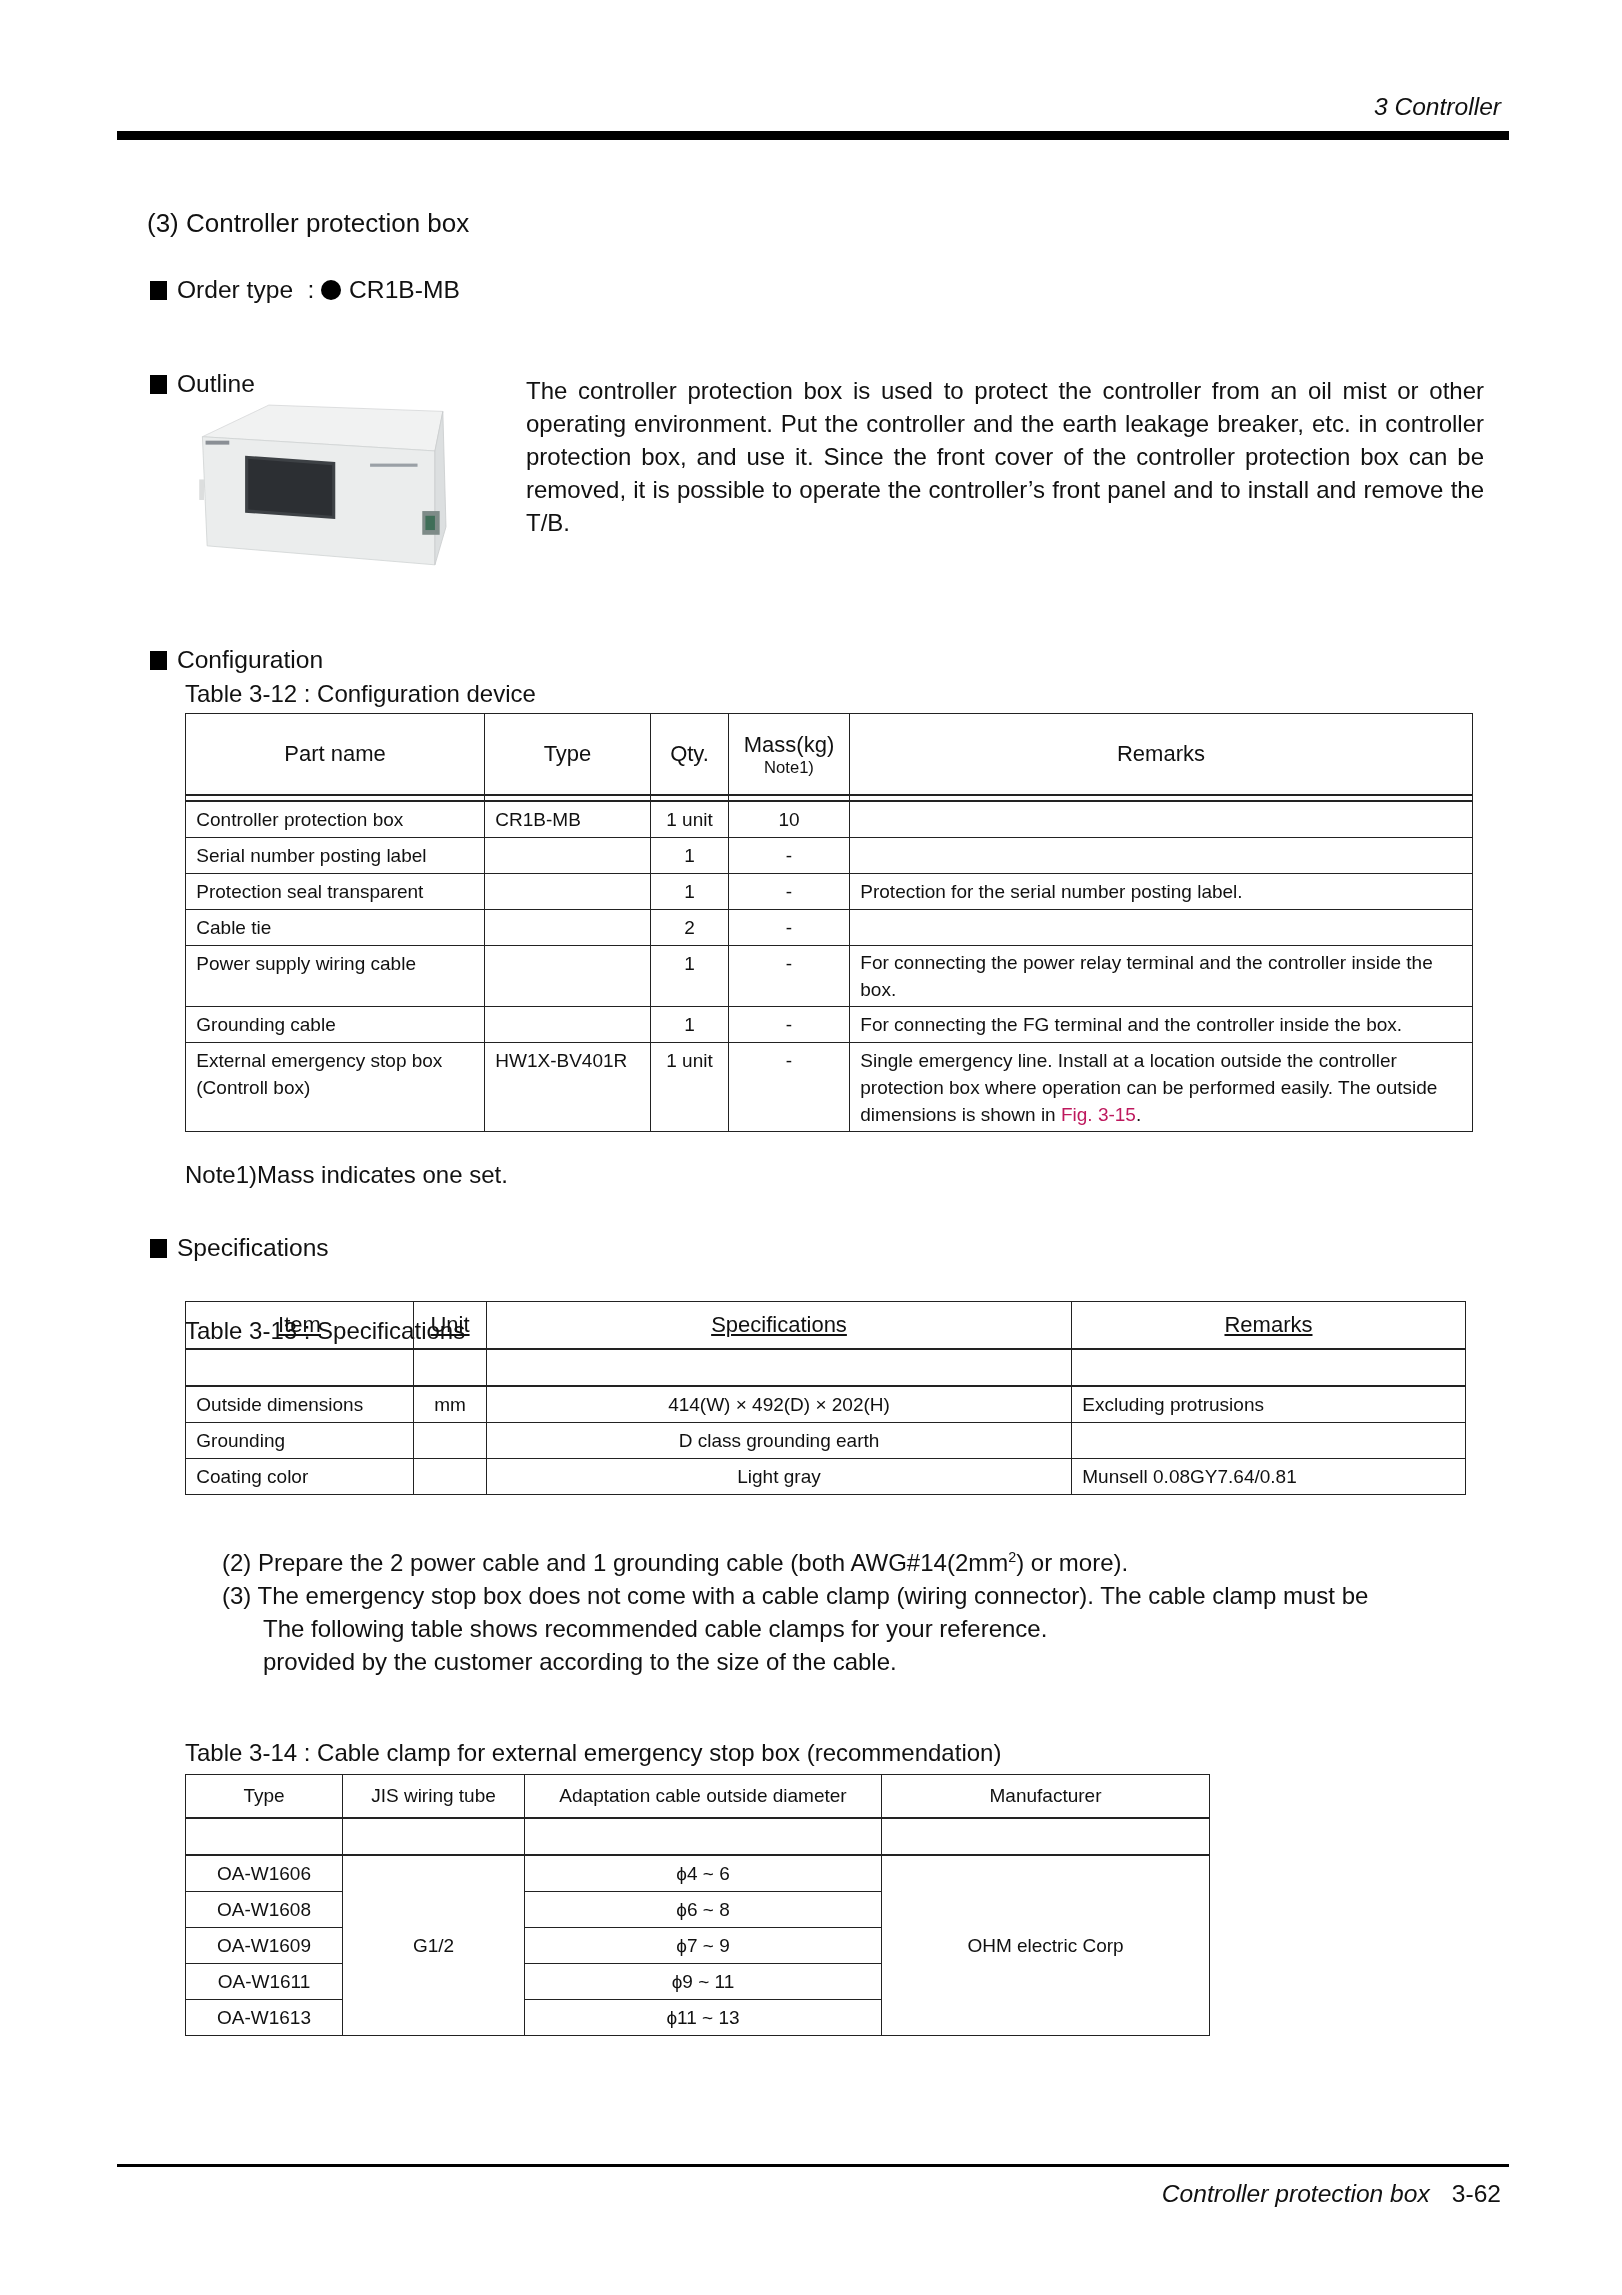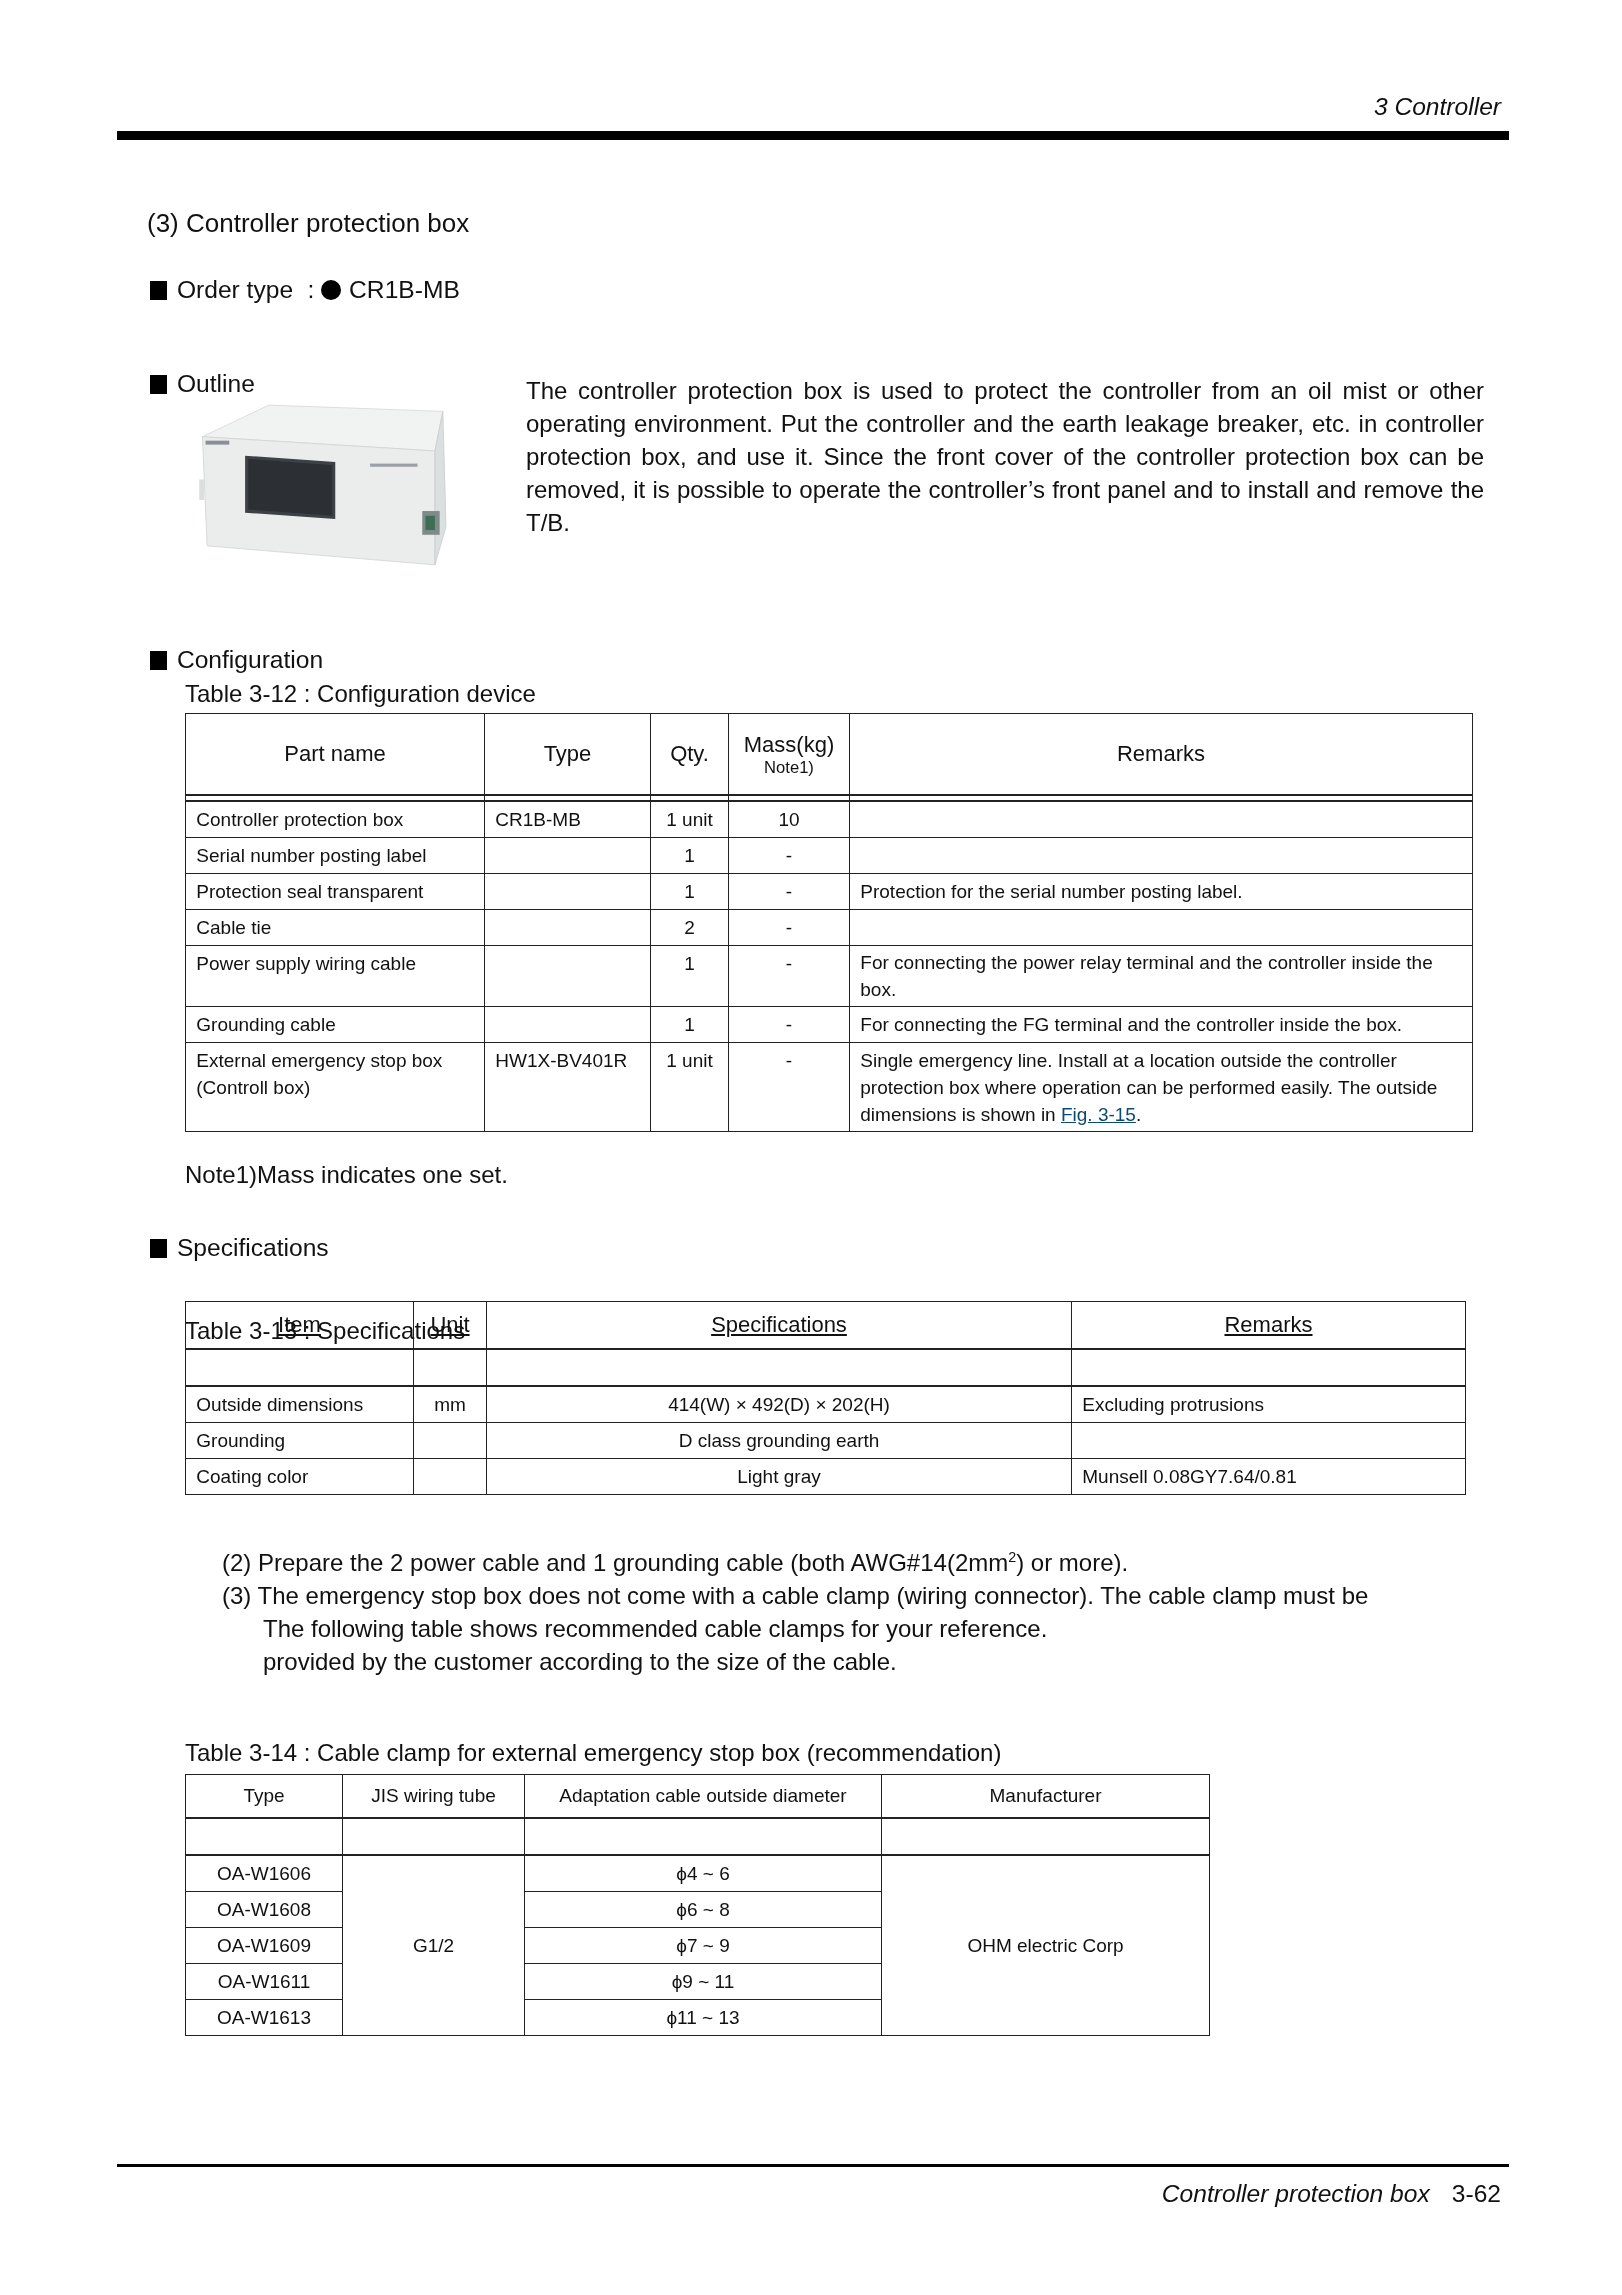--- a/index.html
+++ b/index.html
@@ -21,21 +21,21 @@
   .outline-text { left: 526px; top: 374px; width: 958px; font-size: 24px; line-height: 33px; text-align: justify; }
   .caption { font-size: 24px; }
   table { border-collapse: collapse; position: absolute; }
   td, th { border: 1.6px solid #222; font-weight: normal; padding: 0 10.3px; vertical-align: middle; }
   .t1 { left: 185px; top: 713px; width: 1288px; font-size: 19px; }
   .t1 th { font-size: 22px; text-align: center; height: 80px; }
   .t1 td { height: 35px; line-height: 27px; }
   .sep td { height: 4px; padding: 0; border-top: 2.4px solid #222; border-bottom: 2.4px solid #222; }
   .c { text-align: center; }
   .sub { display: block; font-size: 16.6px; line-height: 19px; }
-  .link { color: #0c4a6e; text-decoration: underline; }
+  .link { color: #be185d; }
   .t2 { left: 185px; top: 1301px; width: 1281px; font-size: 19px; }
   .t2 th { font-size: 22px; height: 46px; text-align: center; text-decoration: underline; }
   .t2 td { height: 35px; }
   .notes { left: 222px; top: 1541px; width: 1267px; font-size: 24px; line-height: 33px; }
   .notes .ind { padding-left: 41px; }
   .t3 { left: 185px; top: 1774px; width: 1025px; font-size: 19px; }
   .t3 th { font-size: 19px; height: 42px; text-align: center; }
   .t3 td { height: 35px; text-align: center; }
   sup { font-size: 14.3px; }
 </style>

